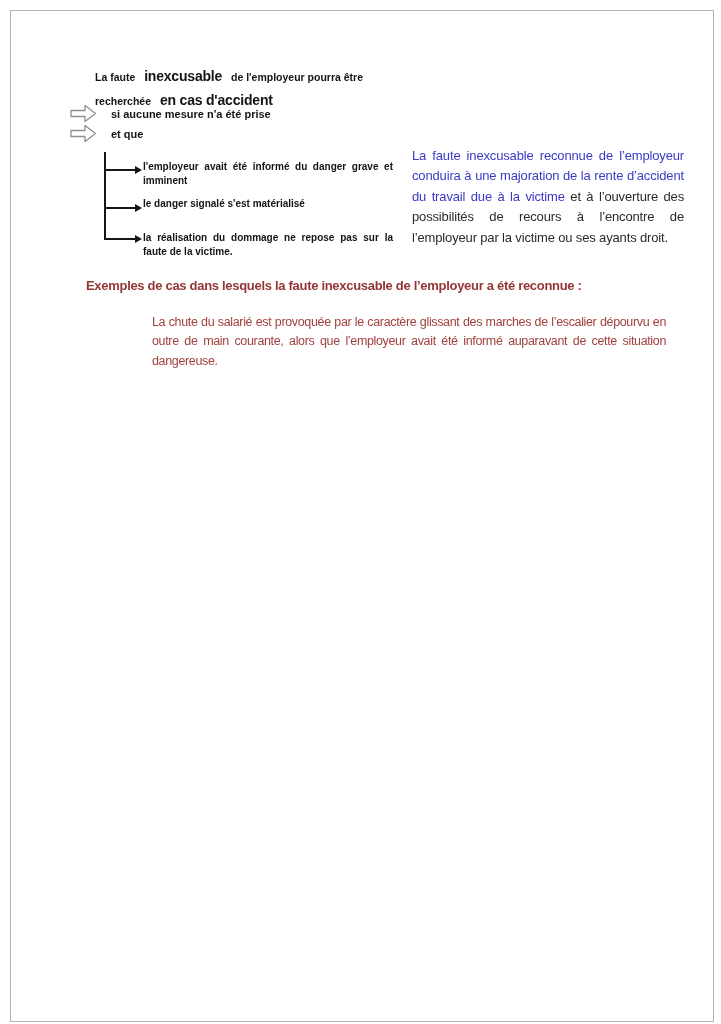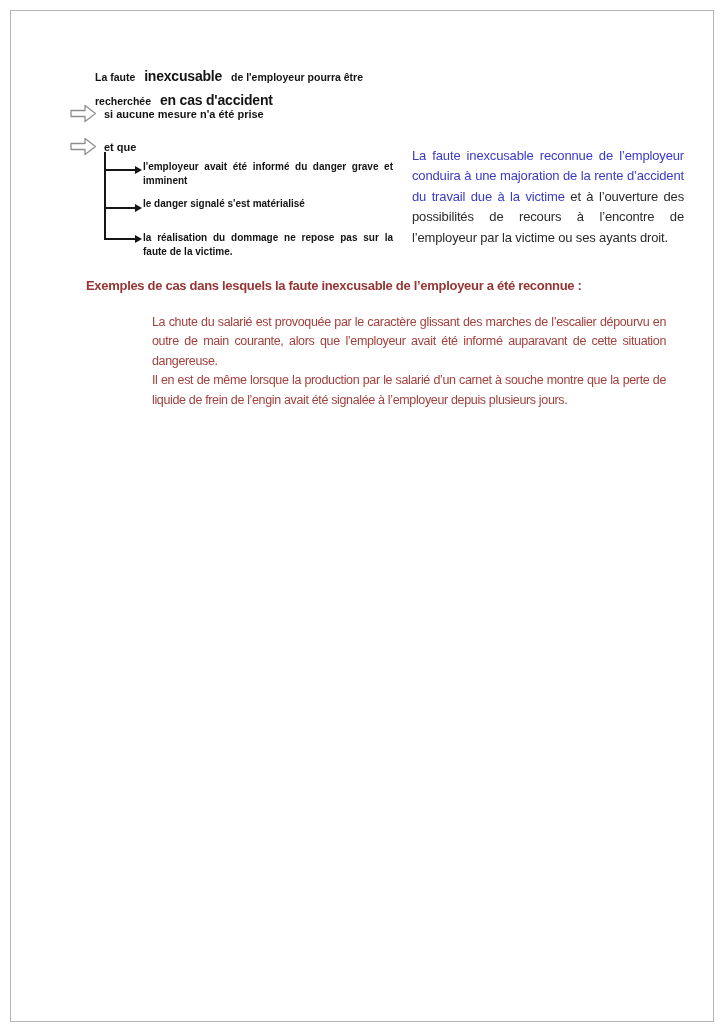--- a/index.html
+++ b/index.html
@@ -12,23 +12,23 @@
   *{margin:0;padding:0;box-sizing:border-box;}
   html,body{background:#fff;}
   body{font-family:"Liberation Sans",sans-serif;color:var(--text);}
   .page{position:relative;width:721px;height:1024px;background:#fff;overflow:hidden;}
   .page-border{position:absolute;left:10px;top:10px;right:7px;bottom:2px;border:1px solid var(--border);pointer-events:none;}
 
   .title{position:absolute;left:95px;top:62px;width:320px;font-weight:bold;color:#141414;line-height:17px;}
   .t-sm{font-size:10.5px;}
   .t-lg{font-size:14px;letter-spacing:-0.2px;}
 
-  .cond{position:absolute;display:flex;align-items:center;gap:7px;}
+  .cond{position:absolute;display:flex;align-items:center;gap:14px;}
   .cond-1{left:70px;top:104px;}
-  .cond-2{left:70px;top:137px;}
+  .cond-2{left:70px;top:124px;}
   .cond-label{font-size:11px;font-weight:bold;color:#141414;}
   .block-arrow{width:27px;height:19px;display:block;}
 
   .trunk{position:absolute;left:104px;top:152px;width:2px;height:88px;background:#161616;}
   .branch{position:absolute;left:104px;width:31px;height:2px;background:#161616;}
   .branch-1{top:169px;}
   .branch-2{top:207px;}
   .branch-3{top:238px;}
   .branch-head{position:absolute;left:135px;width:0;height:0;
     border-top:4px solid transparent;border-bottom:4px solid transparent;border-left:7px solid #161616;}
@@ -96,15 +96,14 @@
 
   <div class="consequence">
     <span class="cons-blue">La faute inexcusable reconnue de l’employeur conduira à une majoration de la rente d’accident du travail due à la victime</span>
     <span class="cons-black">et à l’ouverture des possibilités de recours à l’encontre de l’employeur par la victime ou ses ayants droit.</span>
   </div>
 
   <div class="examples-heading">Exemples de cas dans lesquels la faute inexcusable de l’employeur a été reconnue :</div>
 
   <div class="example-paragraph">
     <div class="example-case">La chute du salarié est provoquée par le caractère glissant des marches de l’escalier dépourvu en outre de main courante, alors que l’employeur avait été informé auparavant de cette situation dangereuse.</div>
-    <div class="example-case">Il en est de même lorsque la production par le salarié d’un carnet à souche montre que la perte de liquide de frein de l’engin avait été signalée à l’employeur depuis plusieurs jours.</div>
   </div>
 </div>
 
 </body></html>

